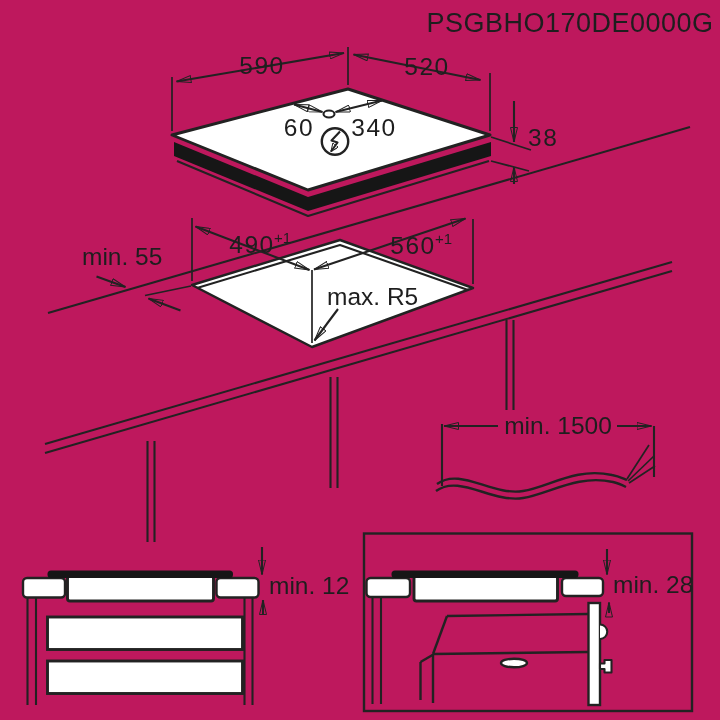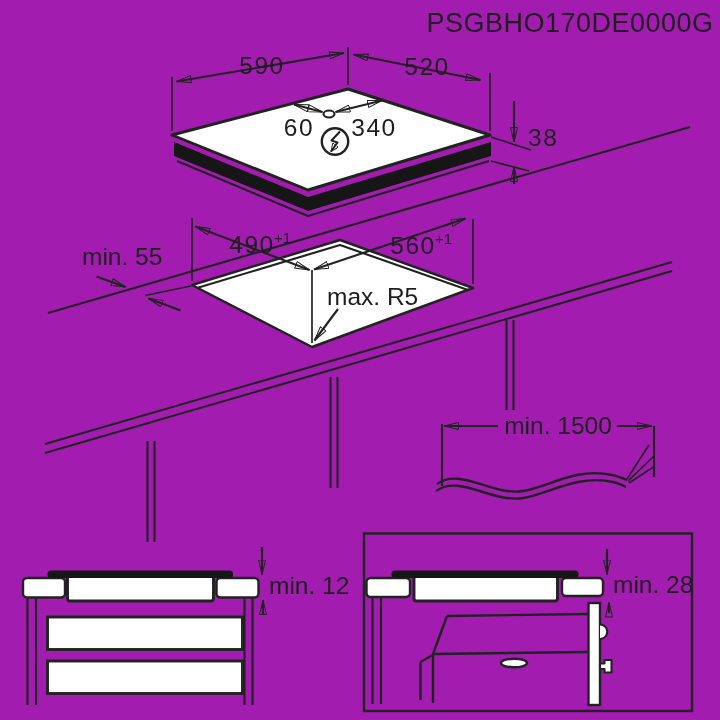--- a/index.html
+++ b/index.html
@@ -1,16 +1,16 @@
 <!DOCTYPE html>
 <html><head>
 <meta charset="utf-8">
 <style>
   html,body{margin:0;padding:0;background:#fff;}
-  #stage{position:relative;width:720px;height:720px;background:#a21caf;overflow:hidden;text-decoration:underline;}
+  #stage{position:relative;width:720px;height:720px;background:#be185d;overflow:hidden;text-decoration:underline;}
   svg{position:absolute;left:0;top:0;}
   svg line, svg polyline, svg path, svg polygon, svg rect, svg circle, svg ellipse{
     stroke:#222222; fill:none; stroke-linecap:butt;
   }
   .w1{stroke-width:1.7}
   .w2{stroke-width:2.1}
   .w25{stroke-width:2.4}
   .w3{stroke-width:2.9}
   .fw{fill:#ffffff}
   .fd{fill:#161616;stroke:none}

